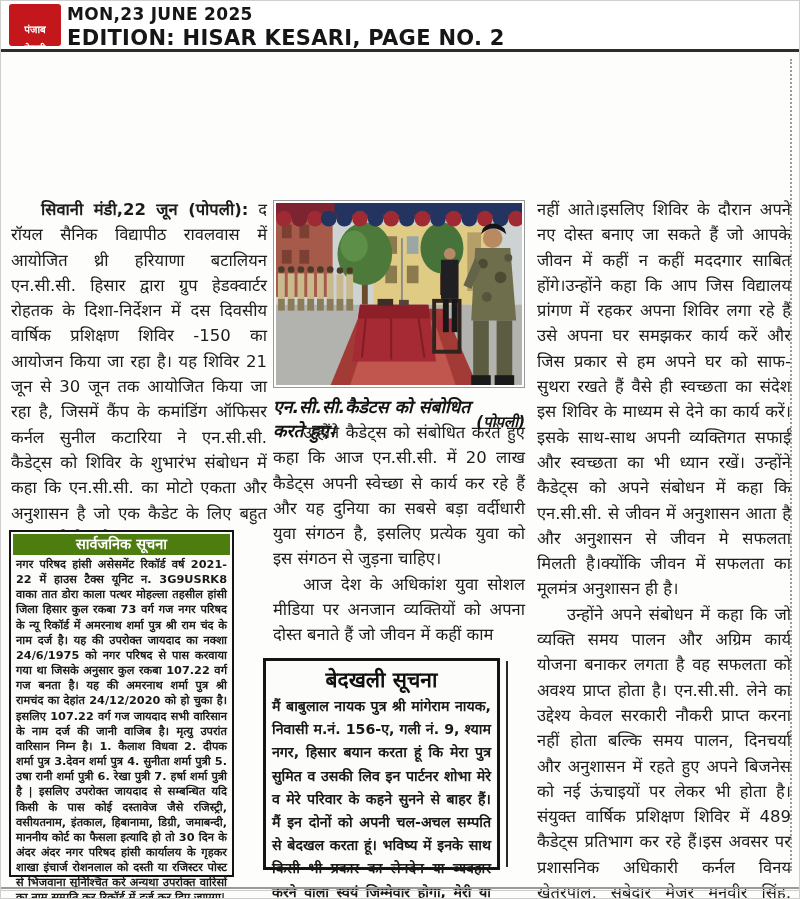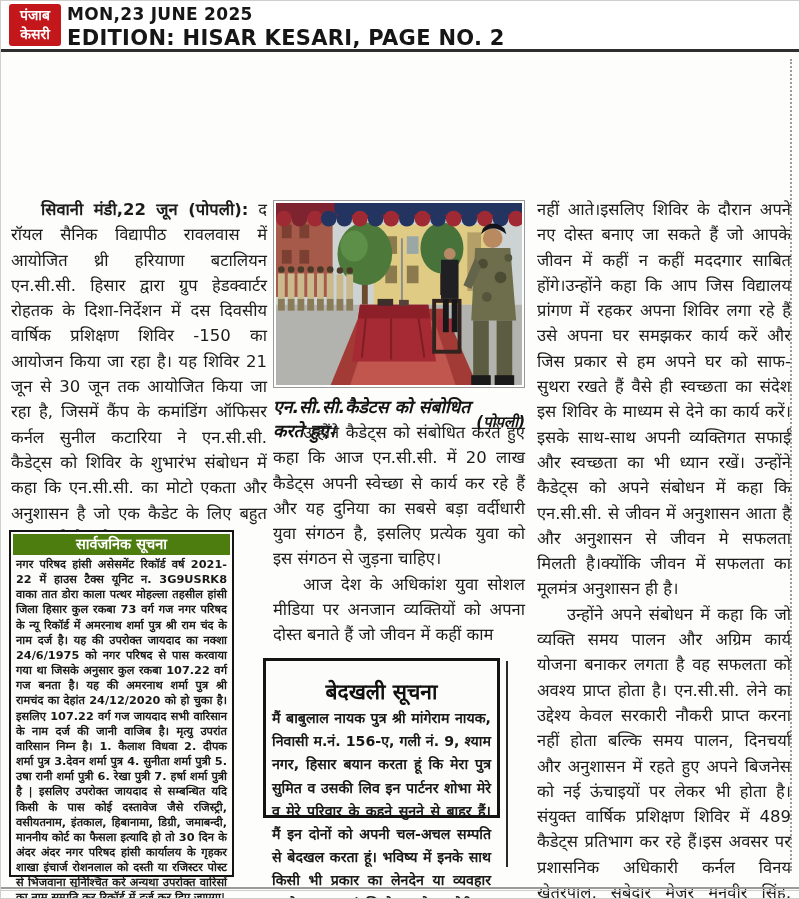--- a/index.html
+++ b/index.html
@@ -7,21 +7,21 @@
   body { font-family:"DejaVu Sans", sans-serif; }
   .page {
     position:relative; width:800px; height:899px; background:#fdfdfc;
     overflow:hidden; border:1px solid #cfcfcd;
   }
   
   .masthead { position:absolute; top:0; left:0; width:800px; height:48px; background:#fff; }
   .logo {
     position:absolute; top:3px; left:8px; width:52px; height:42px;
     background:#c4171c; border-radius:3px; color:#fff; font-weight:bold;
-    font-size:14px; line-height:19px; text-align:center; padding-top:2px;
+    font-size:10px; line-height:19px; text-align:center; padding-top:16px;
   }
   .mast-text { position:absolute; top:3px; left:66px; color:#161616; }
   .mast-text .l1 { font-size:17px; font-weight:bold; letter-spacing:.3px; }
   .mast-text .l2 { font-size:21px; font-weight:bold; letter-spacing:.3px; margin-top:2px; }
   .header-rule { position:absolute; top:48px; left:0; width:800px; height:3px; background:#2e2e2e; }
   
   .headline {
     position:absolute; top:58px; left:0; width:800px; text-align:center;
     font-size:45px; line-height:64px; font-weight:bold; color:#0d0d0d;
   }
@@ -49,22 +49,22 @@
   }
   .notice1 .bar {
     background:#4d7c0f; color:#fff; text-align:center;
     font-size:14.5px; font-weight:bold; line-height:21px; height:21px;
   }
   .notice1 .body {
     padding:2px 3px 0 3px; font-size:11.3px; font-weight:600;
     line-height:15.15px; text-align:justify; color:#191919;
   }
   .notice2 {
-    position:absolute; left:262px; top:657px; width:237px; height:160px;
-    border:3px solid #141414; background:#fcfcfa; padding:16px 6px;
+    position:absolute; left:262px; top:657px; width:237px; height:212px;
+    border:3px solid #141414; background:#fcfcfa; padding:4px 6px;
   }
   .notice2 .title { text-align:center; font-size:21px; font-weight:bold; line-height:30px; color:#101010; }
   .notice2 .body {
     font-size:14.2px; font-weight:600; line-height:23.2px;
     text-align:justify; color:#191919;
   }
   
   .right-dotted { position:absolute; left:789px; top:58px; height:812px; border-left:2px dotted #9b9b9b; }
   .mid-divider  { position:absolute; left:505px; top:660px; height:206px; border-left:2px solid #2a2a2a; }
   .bottom-rule  { position:absolute; left:0; top:886px; width:800px; height:4px;

